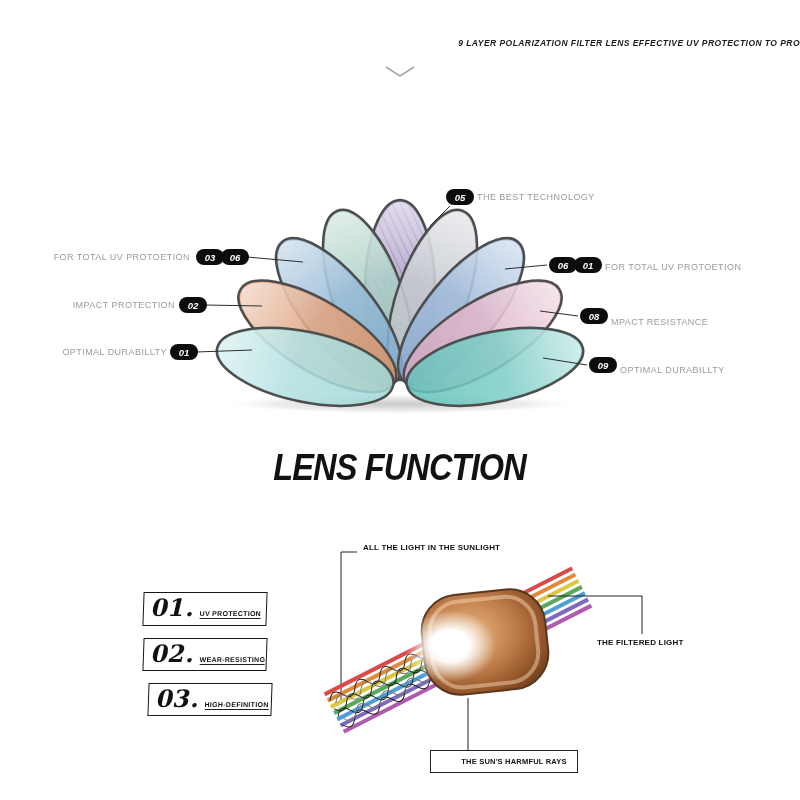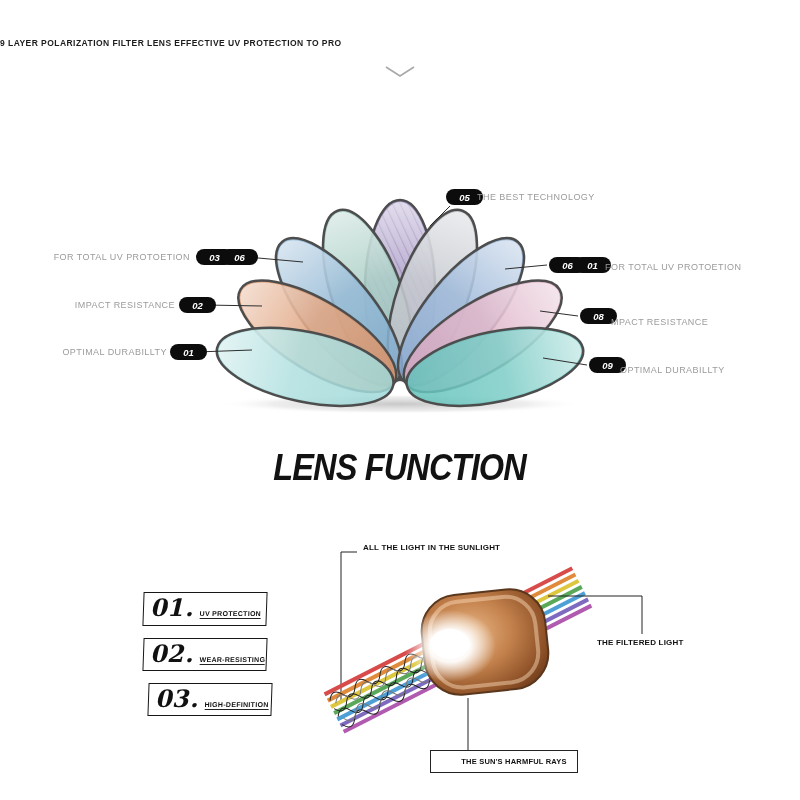--- a/index.html
+++ b/index.html
@@ -1,28 +1,28 @@
 <!DOCTYPE html>
 <html><head>
 <meta charset="utf-8">
 <style>
   html,body{margin:0;padding:0;background:#fff;}
   .canvas{position:relative;width:800px;height:800px;background:#ffffff;overflow:hidden;
           font-family:"Liberation Sans", sans-serif;}
   .abs{position:absolute;}
 
-  .tagline{top:38px;left:0;width:800px;text-align:left;font-size:8.5px;font-weight:bold;
-           letter-spacing:.45px;color:#1c1c1c;}
+  .tagline{top:38px;left:0;width:800px;text-align:right;font-size:8.5px;font-weight:bold;
+           letter-spacing:.45px;color:#1c1c1c;font-style:italic;}
   .sec-title{left:0;width:800px;text-align:center;font-size:37px;font-weight:bold;font-style:italic;
              color:#121212;letter-spacing:-1px;}
   .sec-title>span{display:inline-block;transform:scaleX(.88);}
 
   .callout-label{font-size:9px;color:#9b9b9b;letter-spacing:.45px;white-space:nowrap;}
   .r{text-align:right;}
-  .badge{width:37px;height:16px;background:#0c0c0c;border-radius:8px;color:#fff;font-size:9.5px;
+  .badge{width:28px;height:16px;background:#0c0c0c;border-radius:8px;color:#fff;font-size:9.5px;
          font-weight:bold;font-style:italic;display:flex;align-items:center;justify-content:center;}
 
   .diagram-label{font-size:8px;font-weight:bold;color:#111;letter-spacing:.2px;white-space:nowrap;}
   .harmful-box{border:1px solid #222;background:#fff;display:flex;align-items:center;justify-content:center;padding-left:20px;}
 
   .feature-box{border:1.5px solid #161616;background:#fff;display:flex;align-items:flex-start;
                padding:2px 8px;box-sizing:border-box;transform:skewX(-2deg);}
   .feature-num{font-family:"DejaVu Serif", serif;font-style:italic;font-weight:bold;font-size:24px;
                line-height:1.1;color:#111;}
   .feature-label{font-size:7px;font-weight:bold;color:#111;letter-spacing:.3px;border-bottom:1px solid #222;
@@ -105,21 +105,21 @@
       <line x1="547" y1="110" x2="505" y2="114"></line>
       <line x1="578" y1="161" x2="540" y2="156"></line>
       <line x1="587" y1="210" x2="543" y2="203"></line>
     </g>
   </svg>
 
   <div class="abs callout-label r" style="left:30px;top:252px;width:160px">FOR TOTAL UV PROTOETION</div>
   <div class="abs badge" style="left:196px;top:249px">03</div>
   <div class="abs badge" style="left:221px;top:249px">06</div>
 
-  <div class="abs callout-label r" style="left:30px;top:300px;width:145px">IMPACT RESISTANCE</div>
+  <div class="abs callout-label r" style="left:30px;top:300px;width:145px">IMPACT PROTECTION</div>
   <div class="abs badge" style="left:179px;top:297px">02</div>
 
   <div class="abs callout-label r" style="left:30px;top:347px;width:137px">OPTIMAL DURABILLTY</div>
   <div class="abs badge" style="left:170px;top:344px">01</div>
 
   <div class="abs badge" style="left:446px;top:189px">05</div>
   <div class="abs callout-label" style="left:477px;top:192px">THE BEST TECHNOLOGY</div>
 
   <div class="abs badge" style="left:549px;top:257px">06</div>
   <div class="abs badge" style="left:574px;top:257px">01</div>

